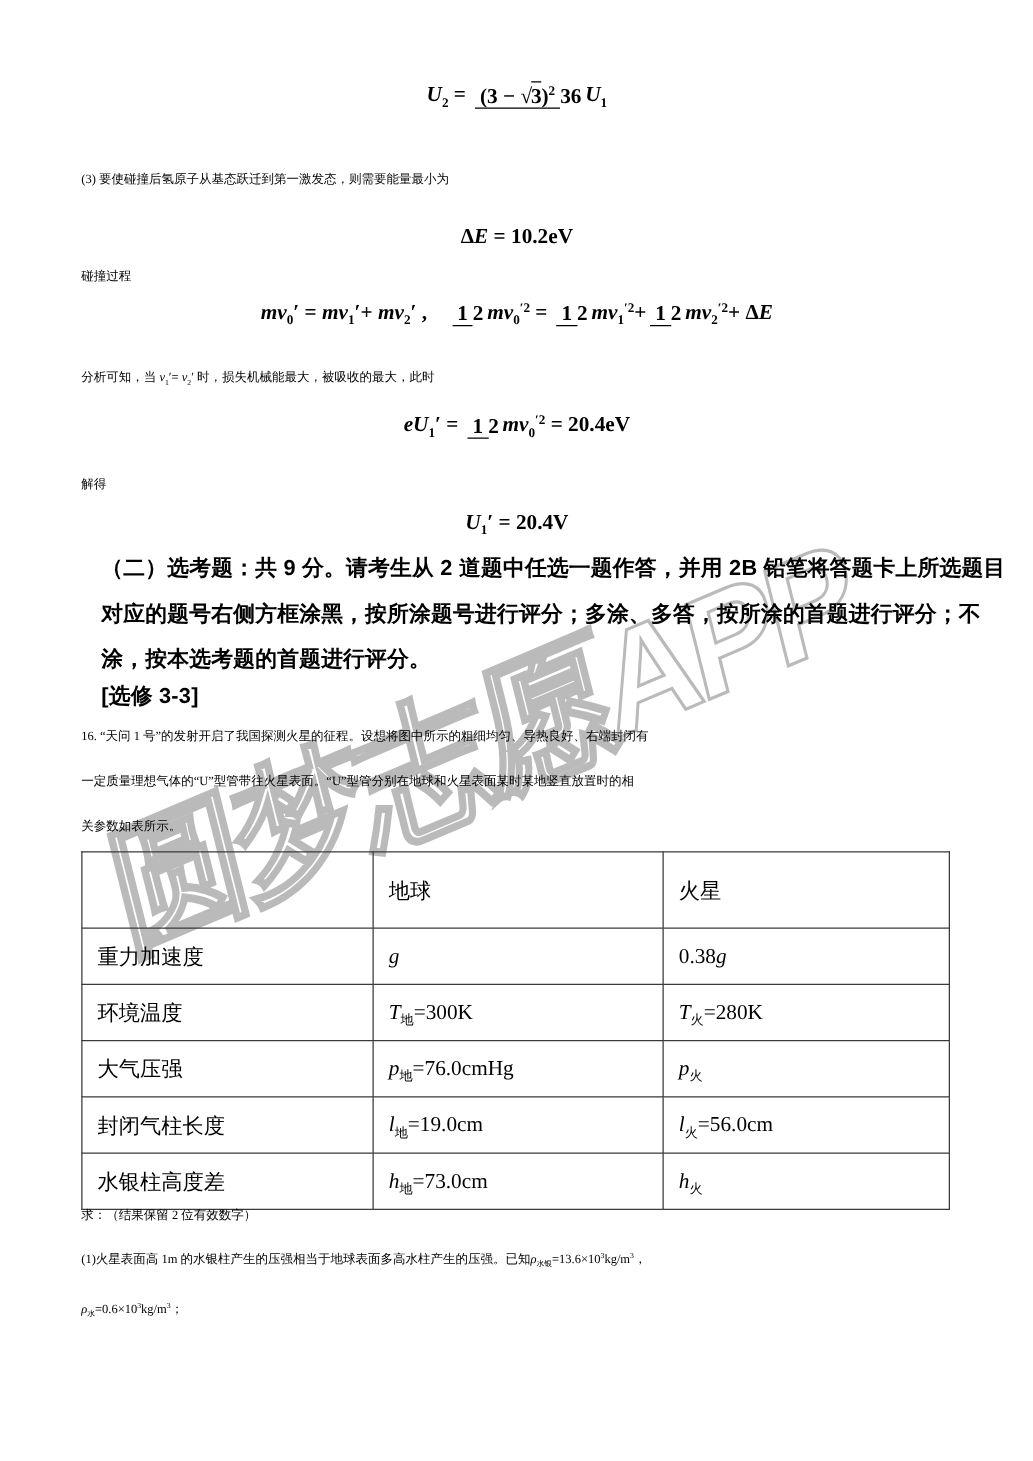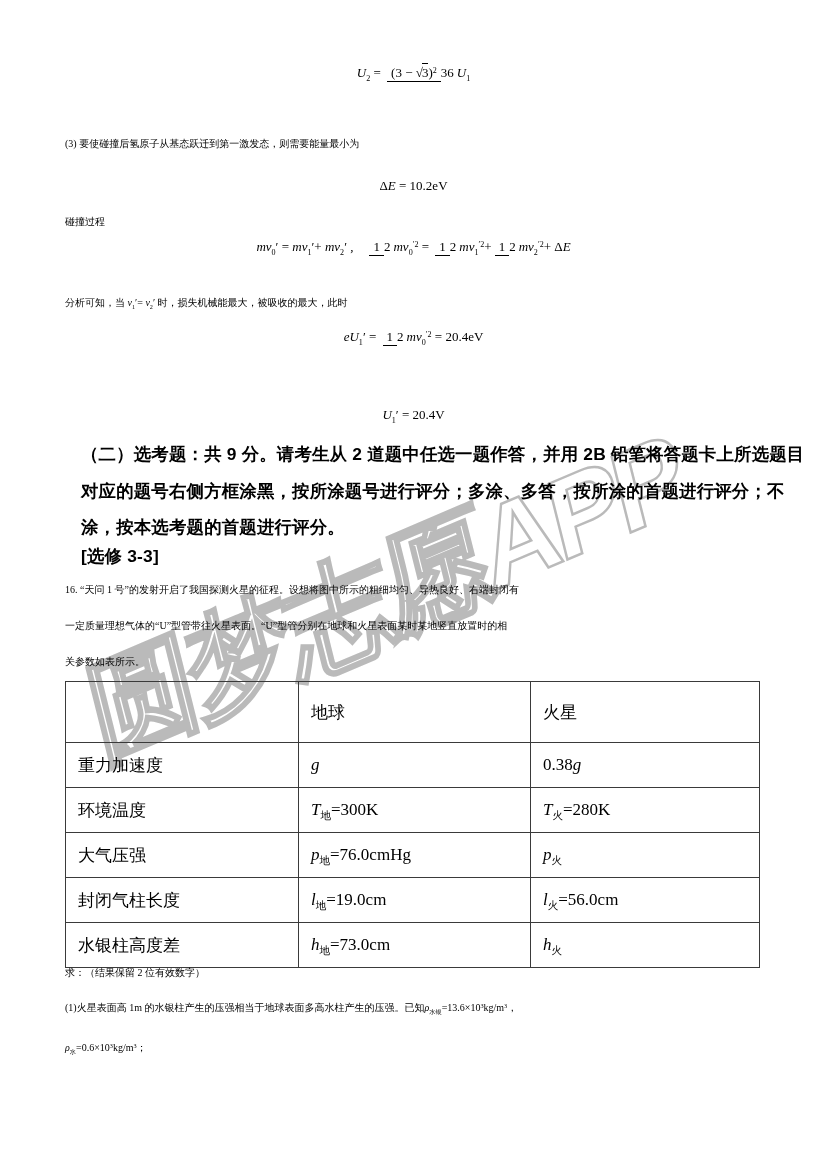--- a/index.html
+++ b/index.html
@@ -3,21 +3,21 @@
 <meta charset="utf-8">
 <style>
   html,body{margin:0;padding:0;background:#e8e8e8;}
   .page{
     position:relative;width:826px;height:1169px;background:#ffffff;
     margin:0 auto;overflow:hidden;color:#000;
     font-family:"Liberation Serif","DejaVu Serif",serif;
   }
   .blk{position:absolute;left:65px;width:697px;font-size:10px;line-height:1.45;white-space:nowrap;z-index:2;}
   .center{text-align:center;}
-  .eq{font-size:13px;}
+  .eq{font-size:17px;font-weight:bold;}
   .boldline{
     font-family:"Liberation Sans","DejaVu Sans",sans-serif;
     font-weight:bold;font-size:17.4px;letter-spacing:0.2px;margin-left:16px;
   }
   .it{font-style:italic;}
   sub{font-size:0.62em;line-height:0;}
   sup{font-size:0.62em;line-height:0;vertical-align:0.55em;}
   .frac{display:inline-flex;flex-direction:row;vertical-align:middle;text-align:center;line-height:1.15;margin:0 3px;}
   .fnum{display:block;border-bottom:1px solid #000;padding:0 4px;}
   .fden{display:block;}
@@ -70,20 +70,21 @@
         <span class="fden"><span>2</span></span>
       </span><span class="it">mv</span><sub>2</sub><sup>′2</sup><span>+ Δ</span><span class="it">E</span></div>
 
   <div class="blk" style="top:296px"><span>分析可知，当 </span><span class="it">v</span><sub>1</sub><span>′= </span><span class="it">v</span><sub>2</sub><span>′ 时，损失机械能最大，被吸收的最大，此时</span></div>
 
   <div class="blk center eq" style="top:328px"><span class="it">e</span><span class="it">U</span><sub>1</sub><span>′ = </span><span class="frac">
         <span class="fnum"><span>1</span></span>
         <span class="fden"><span>2</span></span>
       </span><span class="it">mv</span><sub>0</sub><sup>′2</sup><span> = 20.4eV</span></div>
 
+  <div class="blk" style="top:381px">解得</div>
 
   <div class="blk center eq" style="top:406px"><span class="it">U</span><sub>1</sub><span>′ = 20.4V</span></div>
 
   <div class="blk boldline" style="top:442px">（二）选考题：共 9 分。请考生从 2 道题中任选一题作答，并用 2B 铅笔将答题卡上所选题目</div>
   <div class="blk boldline" style="top:479px">对应的题号右侧方框涂黑，按所涂题号进行评分；多涂、多答，按所涂的首题进行评分；不</div>
   <div class="blk boldline" style="top:515px">涂，按本选考题的首题进行评分。</div>
 
   <div class="blk boldline" style="top:544px">[选修 3-3]</div>
 
   <div class="blk" style="top:583px">16. “天问 1 号”的发射开启了我国探测火星的征程。设想将图中所示的粗细均匀、导热良好、右端封闭有</div>

